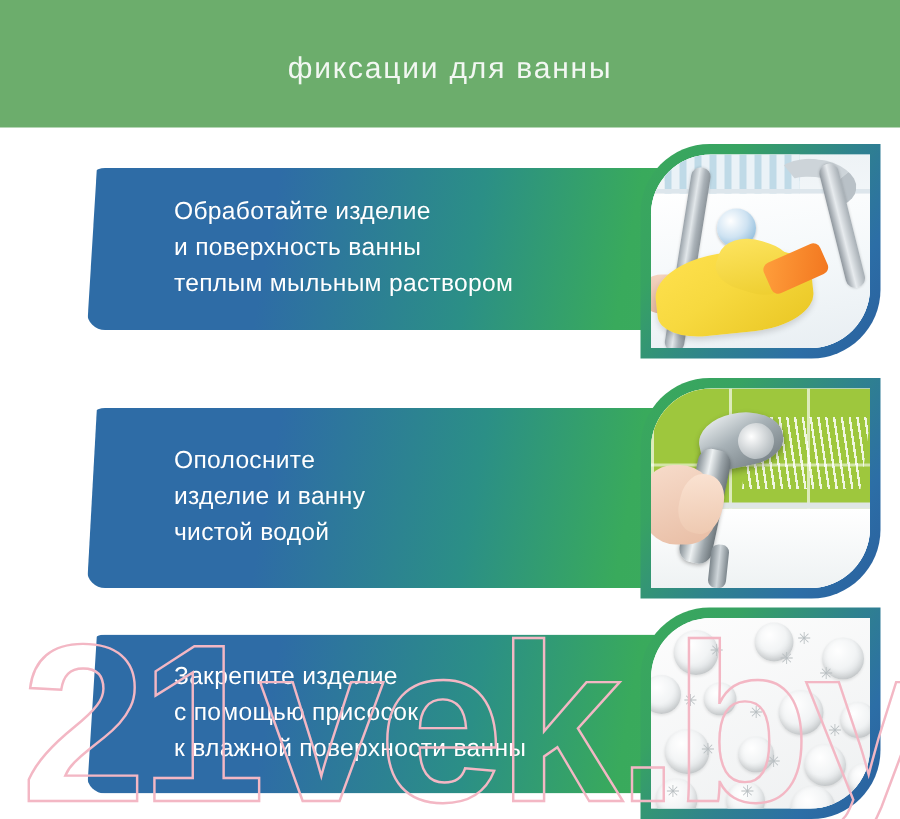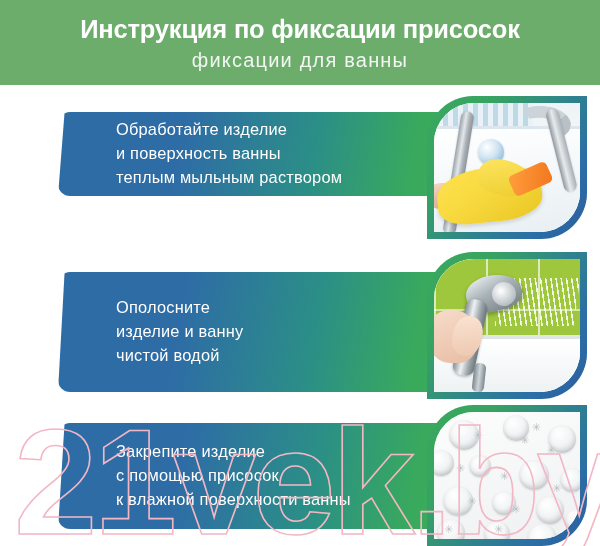--- a/index.html
+++ b/index.html
@@ -61,21 +61,21 @@
     left:58px;
     width:412px;
     background:linear-gradient(100deg,#2e6ca6 0%,#2e6ca6 30%,#2b8f86 62%,#39aa5c 86%,#3cab5e 100%);
     border-radius:12px 0 0 12px;
     clip-path:polygon(1.6% 0%, 100% 0%, 100% 100%, 0% 100%);
     display:flex;align-items:center;
     box-sizing:border-box;
     padding-left:58px;
     z-index:10;
   }
-  .bar-1{top:16px;height:84px;}
+  .bar-1{top:16px;height:108px;}
   .bar-2{top:20px;height:120px;}
   .bar-3{top:18px;height:106px;}
 
   .bar-text{
     color:#ffffff;
     font-size:16.4px;
     font-weight:300;
     line-height:1.45;
     letter-spacing:0.2px;
     white-space:pre-line;
@@ -240,21 +240,20 @@
 
   
   [data-name]{box-sizing:border-box;}
 </style>
 </head>
 <body>
 
 <div class="page" data-name="instruction-infographic">
 
   <div class="banner" data-name="header-banner">
-    <div class="banner-title" data-name="page-title">Инструкция по фиксации присосок</div>
     <div class="banner-sub" data-name="page-subtitle">фиксации для ванны</div>
   </div>
 
   <div class="step step-1" data-name="step-row-1">
     <div class="bar bar-1" data-name="step-text-bar-1">
       <div class="bar-text" data-name="step-text-1">Обработайте изделие
 и поверхность ванны
 теплым мыльным раствором</div>
     </div>
     <div class="leaf leaf-1" data-name="step-image-frame-1">

